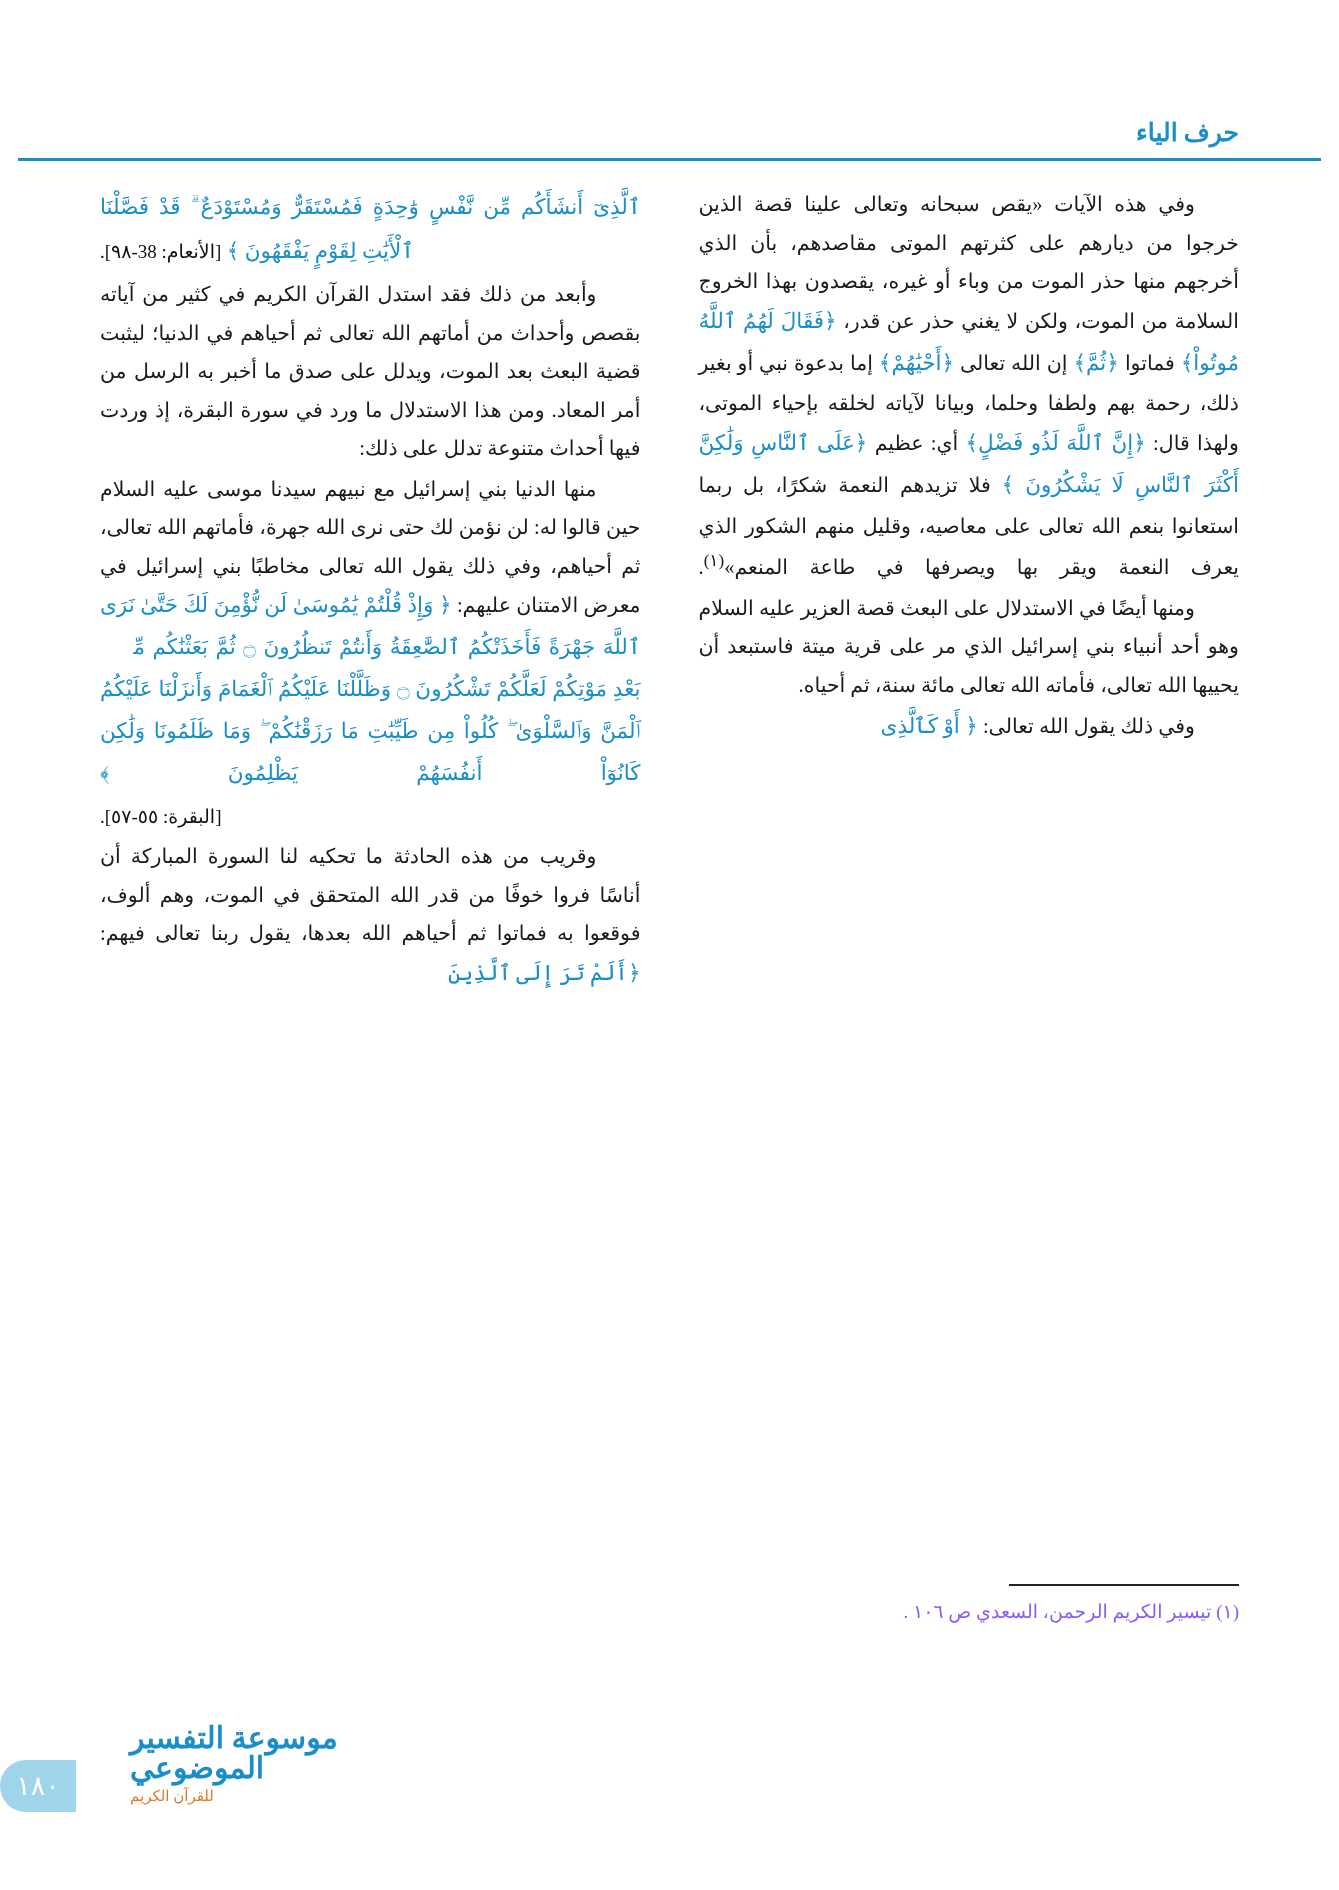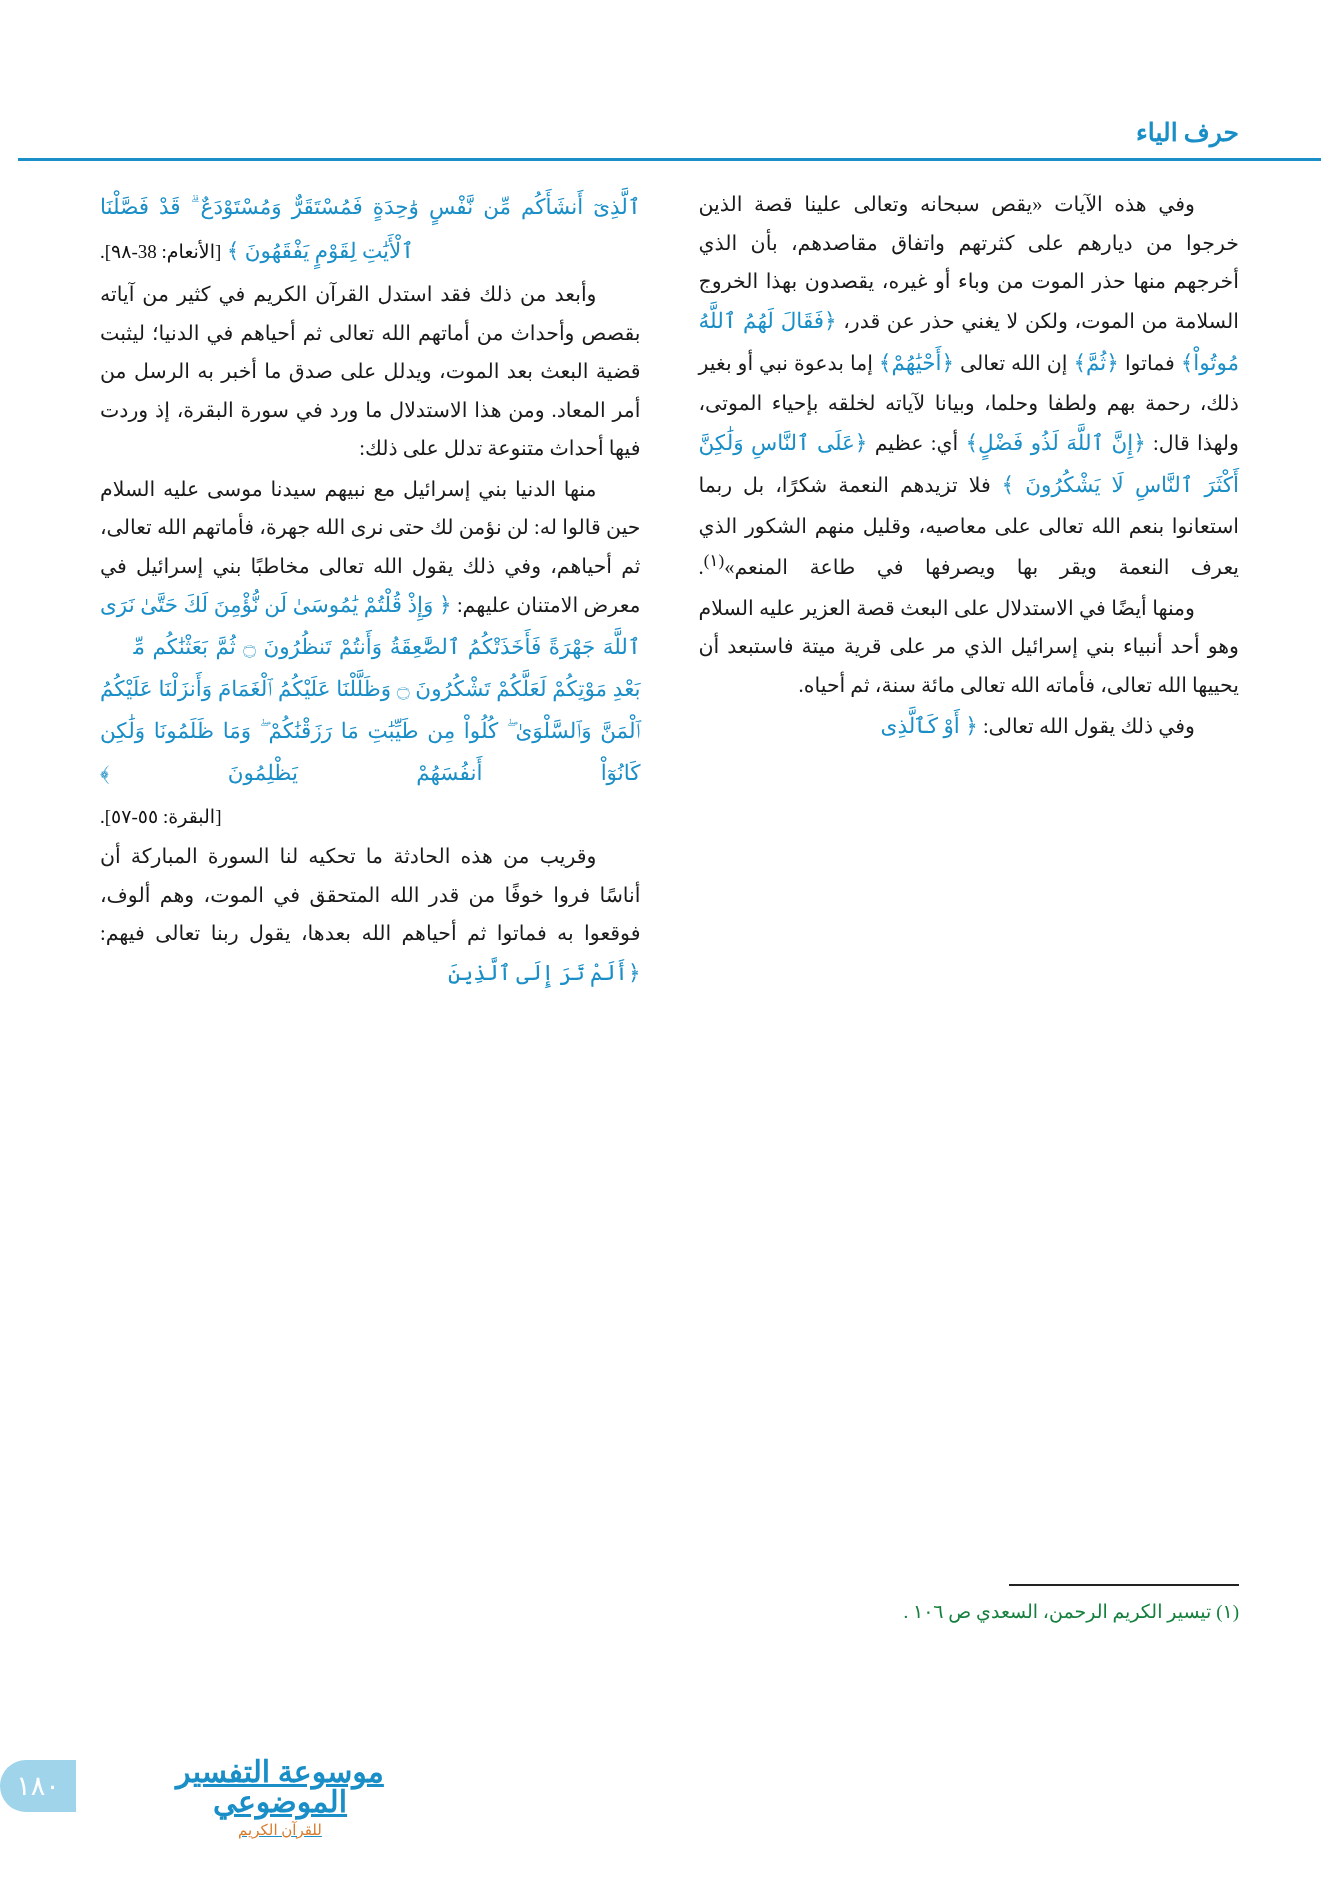--- a/index.html
+++ b/index.html
@@ -108,21 +108,21 @@
     width: 567px;
   }
   .footnote-rule {
     width: 230px;
     height: 1.5px;
     background: #222;
     margin: 0 0 10px auto;
   }
   .footnote-text {
     font-size: 19px;
-    color: #15803d;
+    color: #8b5cf6;
     text-align: right;
     line-height: 1.7;
   }
 
   
   .footer {
     position: absolute;
     bottom: 0;
     right: 0;
     left: 0;
@@ -139,25 +139,24 @@
     display: flex;
     align-items: center;
     justify-content: center;
     color: #ffffff;
     font-size: 27px;
     letter-spacing: 1px;
   }
   .logo {
     position: absolute;
     left: 130px;
-    bottom: 51px;
+    bottom: 85px;
     width: 300px;
-    text-align: center;
-    color: #1a8ec6;
-    text-decoration: underline;
+    text-align: left;
+    color: #1a8ec6;
   }
   .logo-main {
     font-size: 30px;
     font-weight: bold;
     line-height: 1.0;
     letter-spacing: -1px;
   }
   .logo-sub {
     margin-top: 4px;
     font-size: 15px;
@@ -174,21 +173,21 @@
     <div class="header-title">حرف الياء</div>
     <div class="header-rule"></div>
   </div>
 
   <div class="columns">
 
     <div class="col">
 
 
       <p class="indent">
-        <span>وفي هذه الآيات «يقص سبحانه وتعالى علينا قصة الذين خرجوا من ديارهم على كثرتهم واتفاق مقاصدهم، بأن الذي أخرجهم منها حذر الموت من وباء أو غيره، يقصدون بهذا الخروج السلامة من الموت، ولكن لا يغني حذر عن قدر،</span>
+        <span>وفي هذه الآيات «يقص سبحانه وتعالى علينا قصة الذين خرجوا من ديارهم على كثرتهم الموتى مقاصدهم، بأن الذي أخرجهم منها حذر الموت من وباء أو غيره، يقصدون بهذا الخروج السلامة من الموت، ولكن لا يغني حذر عن قدر،</span>
         <span class="quran">﴿فَقَالَ لَهُمُ ٱللَّهُ مُوتُواْ﴾</span>
         <span>فماتوا</span>
         <span class="quran">﴿ثُمَّ﴾</span>
         <span>إن الله تعالى</span>
         <span class="quran">﴿أَحْيَٰهُمْ﴾</span>
         <span>إما بدعوة نبي أو بغير ذلك، رحمة بهم ولطفا وحلما، وبيانا لآياته لخلقه بإحياء الموتى، ولهذا قال:</span>
         <span class="quran">﴿إِنَّ ٱللَّهَ لَذُو فَضْلٍ﴾</span>
         <span>أي: عظيم</span>
         <span class="quran">﴿عَلَى ٱلنَّاسِ وَلَٰكِنَّ أَكْثَرَ ٱلنَّاسِ لَا يَشْكُرُونَ ﴾</span>
         <span>فلا تزيدهم النعمة شكرًا، بل ربما استعانوا بنعم الله تعالى على معاصيه، وقليل منهم الشكور الذي يعرف النعمة ويقر بها ويصرفها في طاعة المنعم»</span><sup>(١)</sup><span>.</span>

